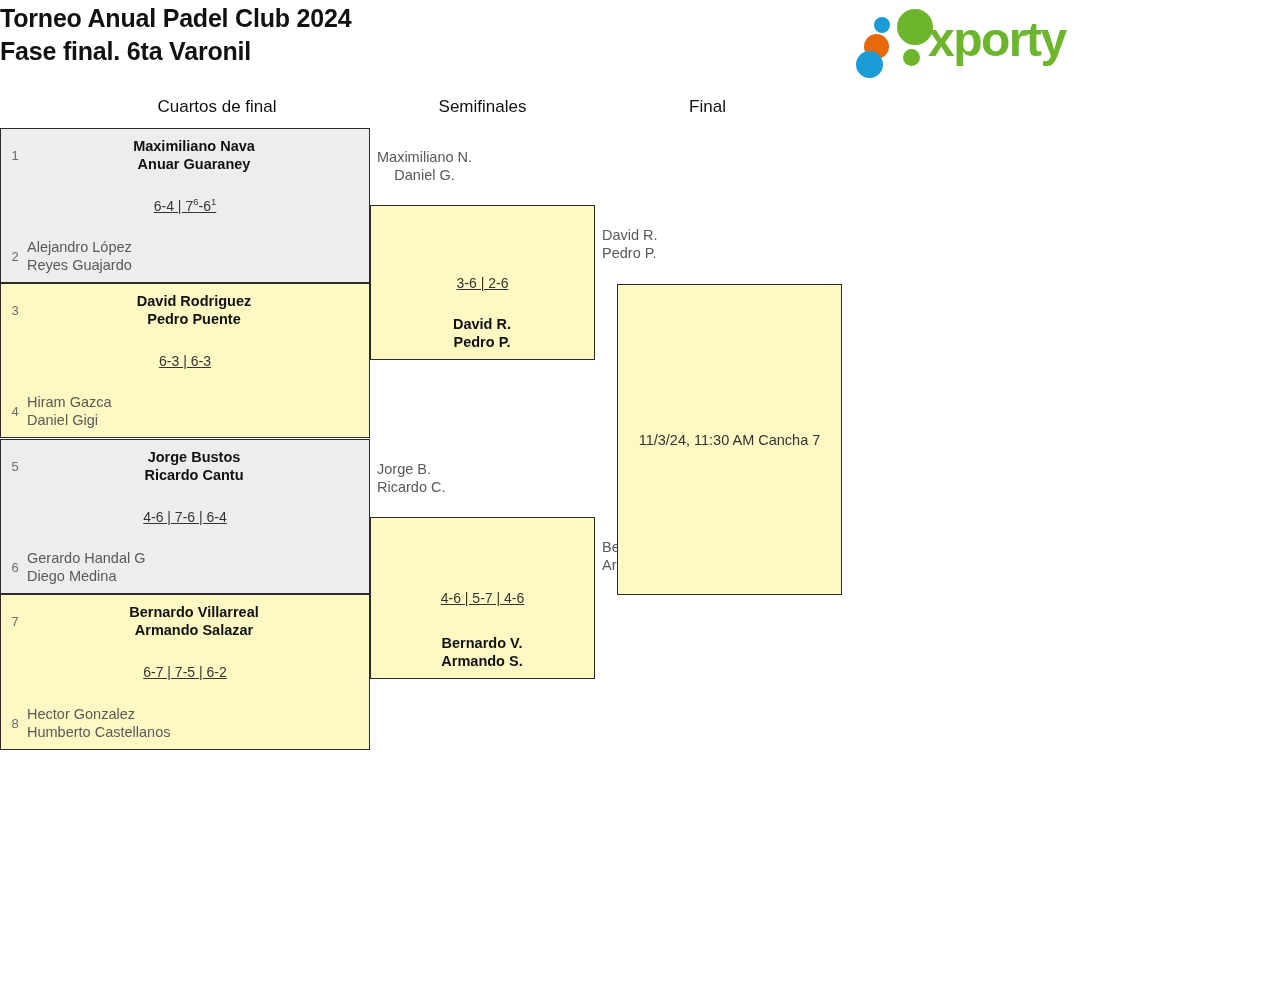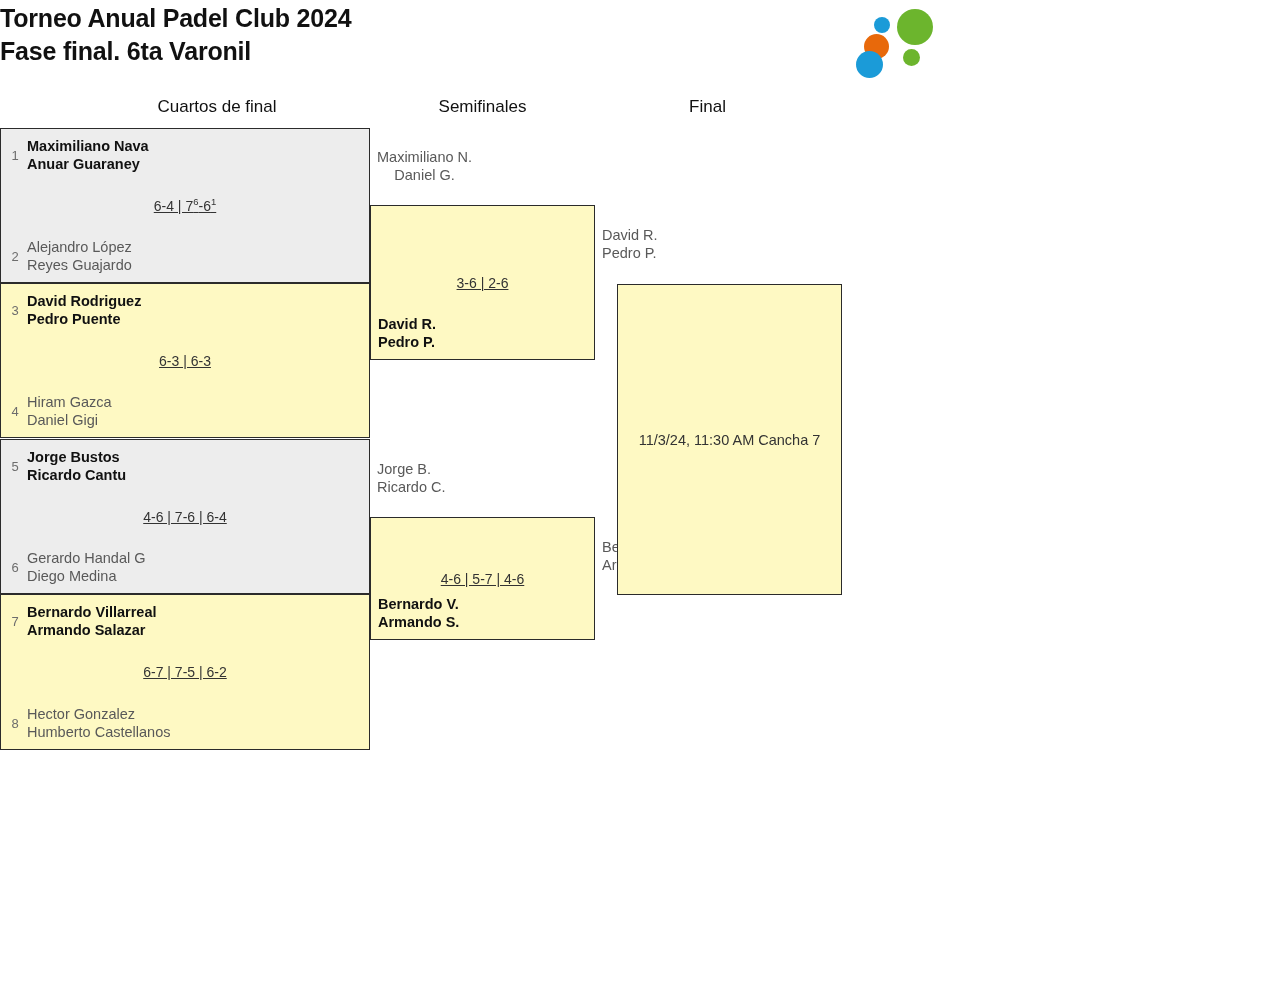--- a/index.html
+++ b/index.html
@@ -96,21 +96,21 @@
     font-size: 13px;
     color: #6d6d6d;
     width: 16px;
     text-align: center;
   }
   .player {
     font-size: 14.5px;
     line-height: 18px;
     white-space: nowrap;
   }
-  .winner .player { color: #111111; font-weight: bold; }
+  .winner .player { color: #111111; font-weight: bold; text-align: center; }
   .loser  .player { color: #595959; font-weight: normal; }
 
   .score {
     position: absolute;
     left: 0;
     width: 100%;
     top: 50%;
     transform: translateY(-50%);
     text-align: center;
     font-size: 14px;
@@ -145,20 +145,21 @@
 
 <div id="header">
   <div id="tournament-title"><span>Torneo Anual Padel Club 2024</span><br><span>Fase final. 6ta Varonil</span></div>
 
   <div id="logo">
     <span class="dot dot-blue-sm"></span>
     <span class="dot dot-orange"></span>
     <span class="dot dot-blue-lg"></span>
     <span class="dot dot-green-lg"></span>
     <span class="dot dot-green-sm"></span>
+    <div id="logo-wordmark">xporty</div>
   </div>
 </div>
 
 <div class="round-header" id="round-header-0">Cuartos de final</div>
 <div class="round-header" id="round-header-1">Semifinales</div>
 <div class="round-header" id="round-header-2">Final</div>
 
 <div class="match shaded" style="left:0px; top:128px; width:370px; height:155px;">
   <div class="team team-top winner">
     <span class="seed">1</span>
@@ -226,21 +227,21 @@
 </div>
 
 <div class="match" style="left:370px; top:205px; width:225px; height:155px;">
   <div class="score">3-6 | 2-6</div>
   <div class="team team-bottom winner" style="padding-left:7px;">
     <div class="player">David R.</div>
     <div class="player">Pedro P.</div>
   </div>
 </div>
 
-<div class="match" style="left:370px; top:517px; width:225px; height:123px;">
+<div class="match" style="left:370px; top:517px; width:225px; height:162px;">
   <div class="score">4-6 | 5-7 | 4-6</div>
   <div class="team team-bottom winner" style="padding-left:7px;">
     <div class="player">Bernardo V.</div>
     <div class="player">Armando S.</div>
   </div>
 </div>
 
 <div class="advancer loser" style="left:602px; top:226px;">
   <div class="player">David R.</div>
   <div class="player">Pedro P.</div>

